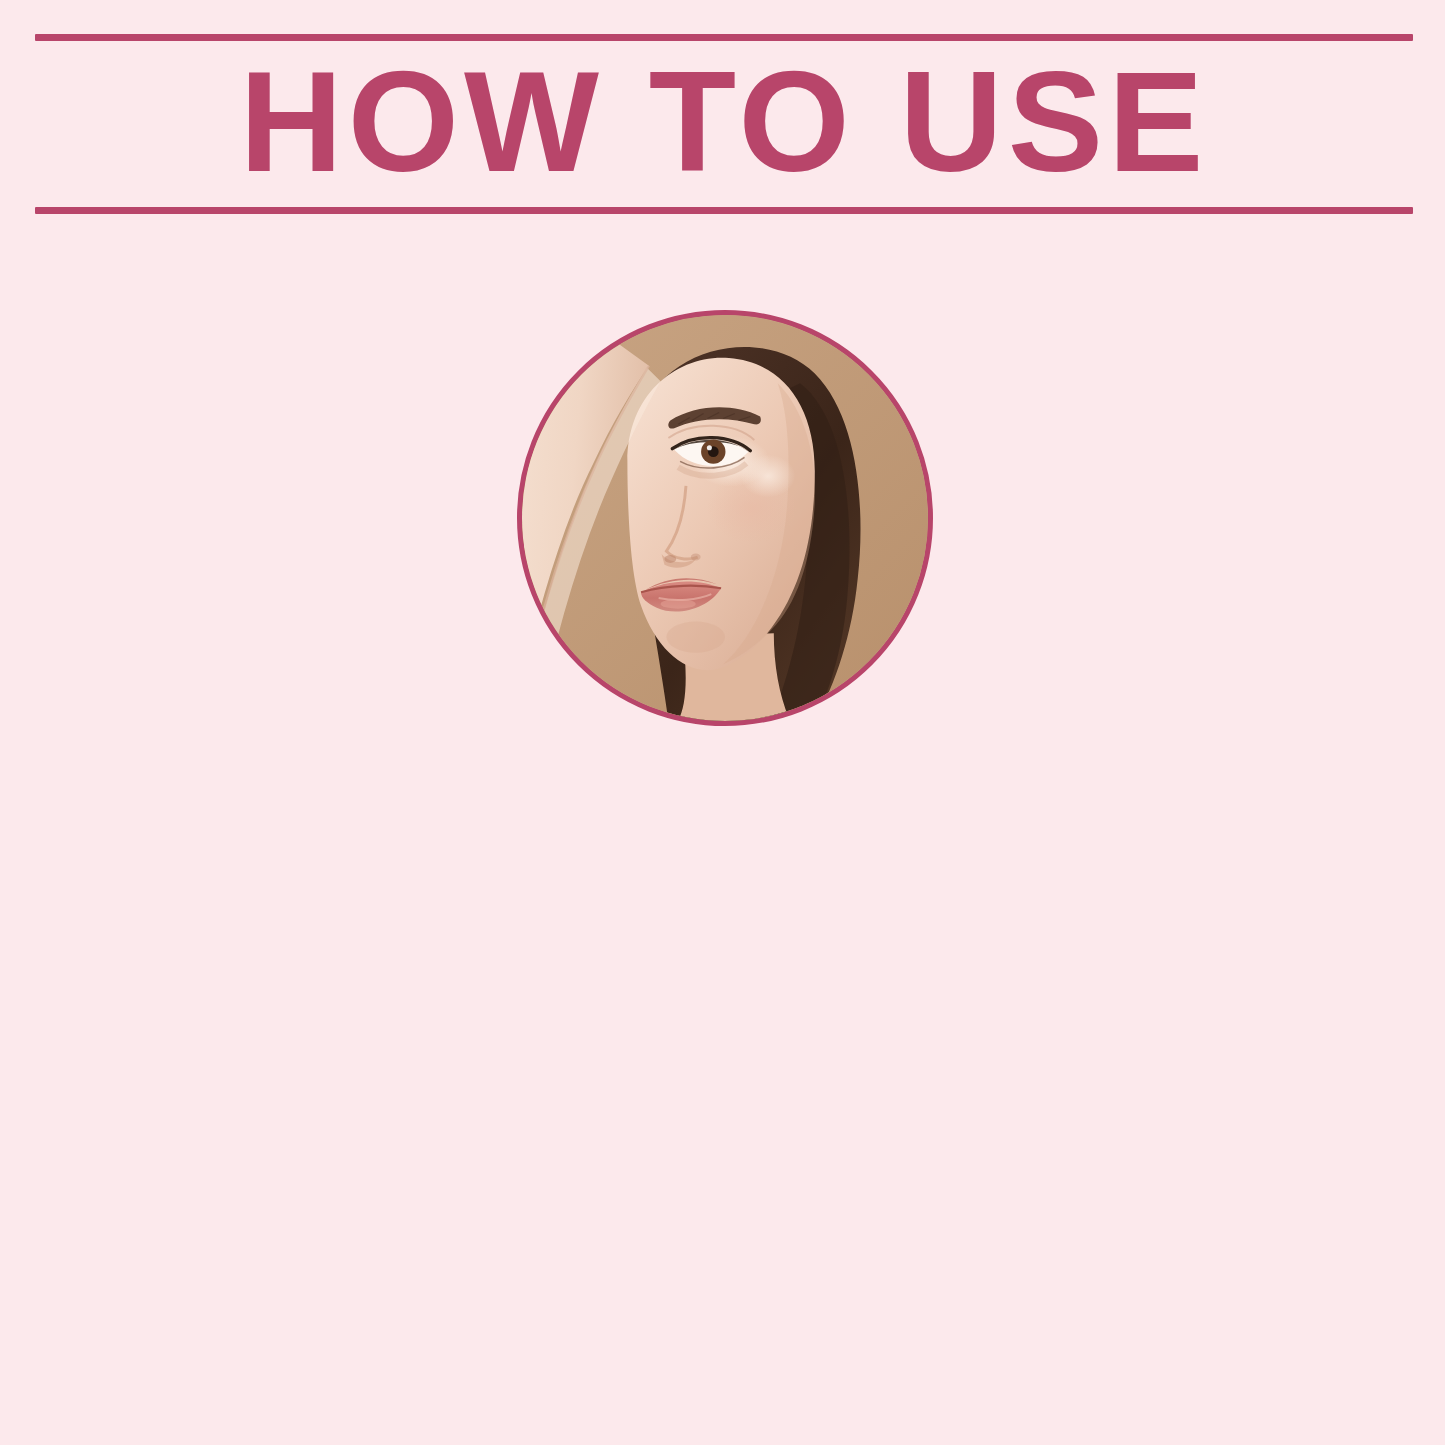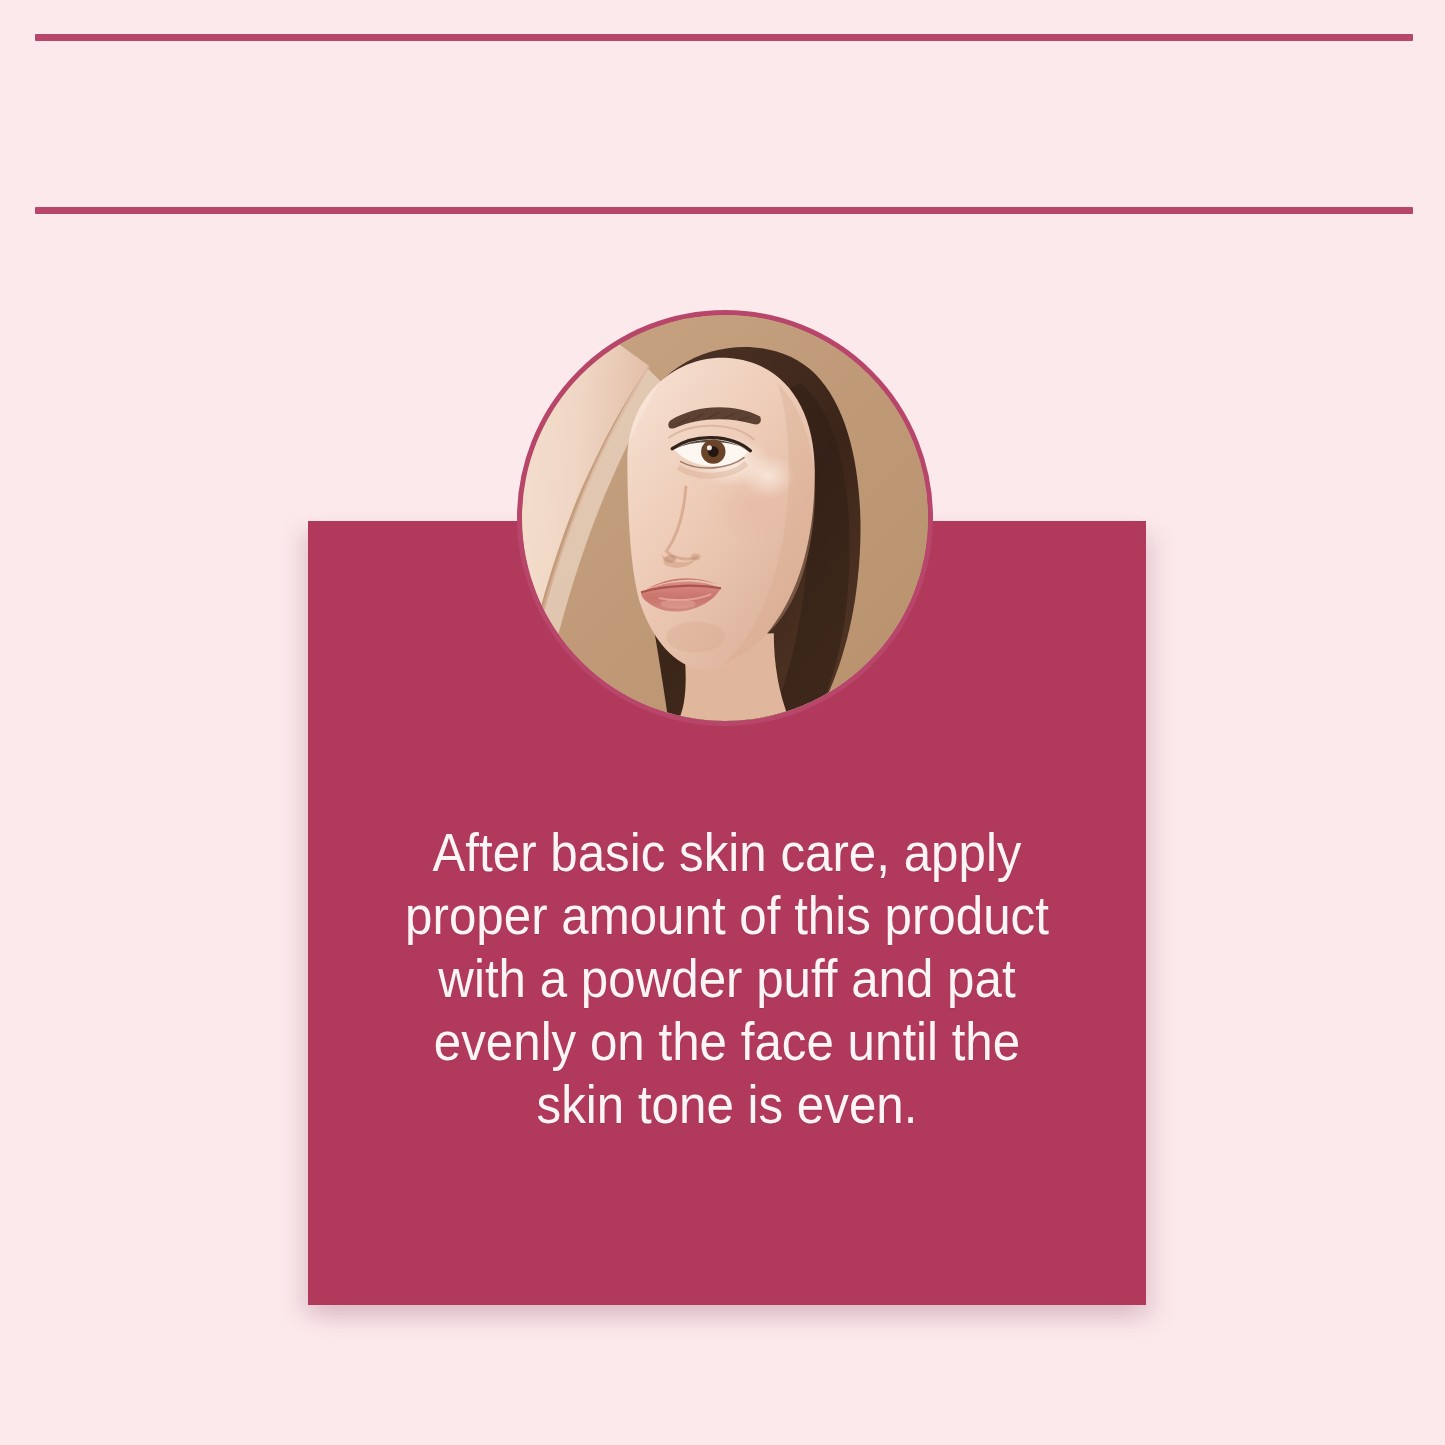--- a/index.html
+++ b/index.html
@@ -96,26 +96,24 @@
   }
   .photo-svg { display:block; width:100%; height:100%; }
 </style>
 </head>
 <body>
 
 <div id="poster">
 
   <div class="header-block">
     <div class="rule rule-top"></div>
+    <div class="page-title">HOW TO USE</div>
     <div class="rule rule-bottom"></div>
   </div>
 
-  <div class="card">
-    <div class="card-text">After basic skin care, apply proper amount of this product with a powder puff and pat evenly on the face until the skin tone is even.</div>
-  </div>
 
   <div class="photo-circle">
     <div class="photo-inner">
       <svg class="photo-svg" viewBox="0 0 416 416" preserveAspectRatio="xMidYMid slice">
         <defs>
           <linearGradient id="bgWall" x1="0" y1="0" x2="1" y2="1">
             <stop offset="0%" stop-color="#c8a483"></stop>
             <stop offset="100%" stop-color="#b8906c"></stop>
           </linearGradient>
           <linearGradient id="skinMain" x1="0.15" y1="0" x2="0.95" y2="1">

